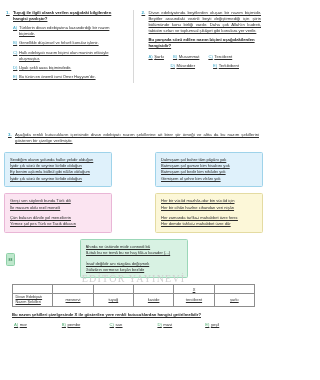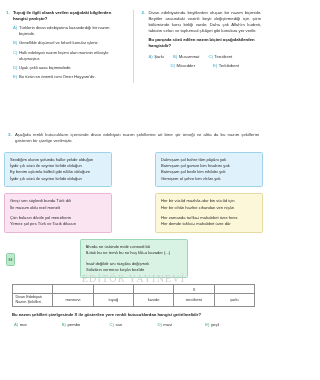--- a/index.html
+++ b/index.html
@@ -4,21 +4,21 @@
 <style>
   html,body{margin:0;padding:0;}
   body{
     width:267px;height:380px;
     background:#ffffff;
     font-family:"Liberation Sans", sans-serif;
     color:#2b2b2b;
     overflow:hidden;
     position:relative;
   }
-  .page{position:relative;width:267px;height:288px;box-sizing:border-box;}
+  .page{position:relative;width:267px;height:288px;box-sizing:border-box;text-decoration:underline;}
 
   
   .qrow{display:flex;padding:10px 6px 0 6px;box-sizing:border-box;}
   .qcol{width:50%;box-sizing:border-box;position:relative;}
   .qcol.left{padding-right:7px;border-right:1px solid #d8d8d8;}
   .qcol.right{padding-left:8px;}
 
   .qhead{display:flex;align-items:flex-start;}
   .qnum{
     color:#3aa6c9;font-weight:bold;font-size:4.4px;line-height:6px;

